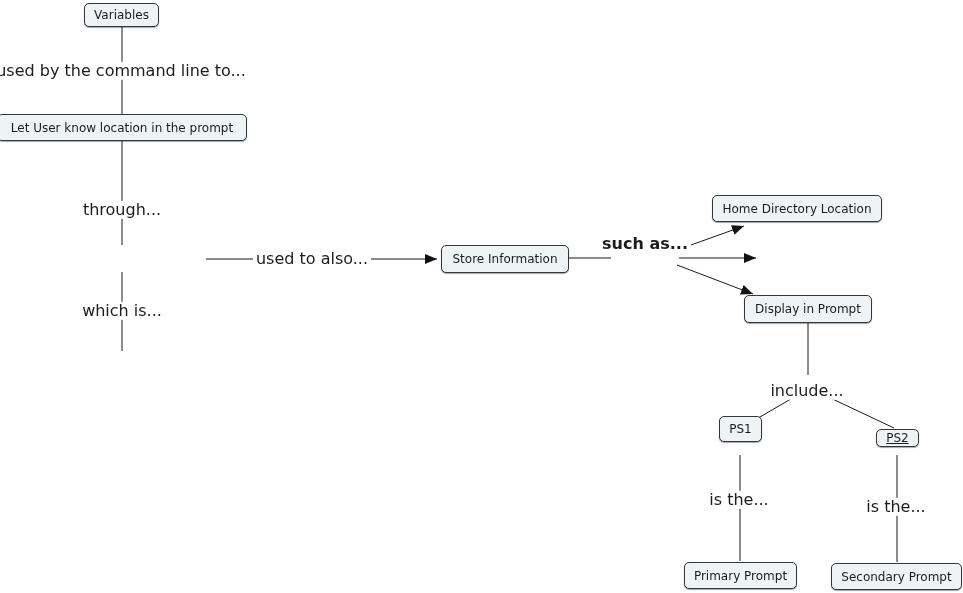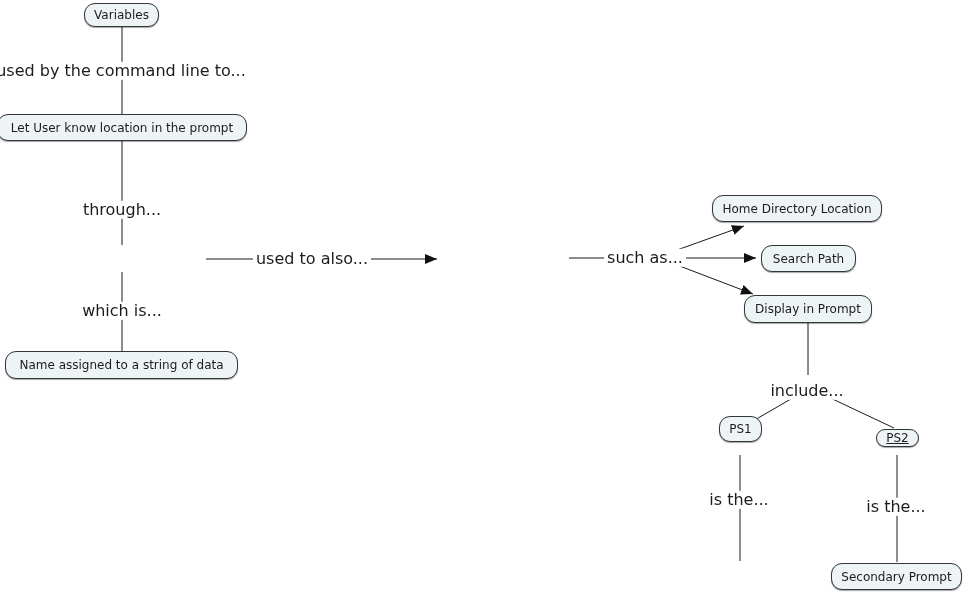--- a/index.html
+++ b/index.html
@@ -16,21 +16,21 @@
     left: 0; top: 0;
   }
   .node {
     position: absolute;
     box-sizing: border-box;
     display: flex;
     align-items: center;
     justify-content: center;
     background: var(--node-fill, #eef3f5);
     border: 1px solid var(--node-border, #30383c);
-    border-radius: 11px;
+    border-radius: 5px;
     box-shadow: 0 1px 1px rgba(0,0,0,0.35);
     font-size: 12px;
     color: var(--text, #1c1c1c);
     white-space: nowrap;
     cursor: default;
   }
   .phrase {
     position: absolute;
     transform: translate(-50%, -50%);
     background: var(--bg, #ffffff);
@@ -65,42 +65,42 @@
       <line x1="824" y1="395" x2="894" y2="428" class="edge"></line>
       <line x1="740" y1="455" x2="740" y2="561" class="edge"></line>
       <line x1="897" y1="455" x2="897" y2="562" class="edge"></line>
     </svg>
 <div class="node" style="left: 84px; top: 3px; width: 75px; height: 24px;">
       <span>Variables</span>
     </div>
     <div class="node" style="left: -3px; top: 114px; width: 250px; height: 27px;">
       <span>Let User know location in the prompt</span>
     </div>
-    <div class="node" style="left: 5px; top: 351px; width: 233px; height: 28px;">
-      <span>Name assigned to a string of data</span>
+    <div class="node" style="left: 441px; top: 245px; width: 128px; height: 28px;">
+      <span>Store Information</span>
     </div>
     <div class="node" style="left: 712px; top: 195px; width: 170px; height: 27px;">
       <span>Home Directory Location</span>
-    </div>
-    <div class="node" style="left: 761px; top: 245px; width: 95px; height: 27px;">
-      <span>Search Path</span>
     </div>
     <div class="node" style="left: 744px; top: 295px; width: 128px; height: 28px;">
       <span>Display in Prompt</span>
     </div>
     <div class="node" style="left: 719px; top: 416px; width: 43px; height: 26px;">
       <span>PS1</span>
     </div>
     <div class="node" style="left: 876px; top: 429px; width: 43px; height: 18px; text-decoration: underline;">
       <span>PS2</span>
     </div>
+    <div class="node" style="left: 684px; top: 562px; width: 113px; height: 27px;">
+      <span>Primary Prompt</span>
+    </div>
     <div class="node" style="left: 831px; top: 563px; width: 131px; height: 27px; text-align: right;">
       <span>Secondary Prompt</span>
     </div>
     <div class="phrase" style="left: 121px; top: 71px;">used by the command line to...</div>
     <div class="phrase" style="left: 122px; top: 191px; margin-top: 19px;">through...</div>
     <div class="phrase" style="left: 312px; top: 259px;">used to also...</div>
     <div class="phrase" style="left: 122px; top: 311px;">which is...</div>
-    <div class="phrase" style="left: 645px; top: 258px;">such as...</div>
+    <div class="phrase" style="left: 645px; top: 244px; font-weight: bold;">such as...</div>
     <div class="phrase" style="left: 807px; top: 391px;">include...</div>
     <div class="phrase" style="left: 739px; top: 500px;">is the...</div>
     <div class="phrase" style="left: 896px; top: 507px;">is the...</div>
   </div>
 
 </body></html>

